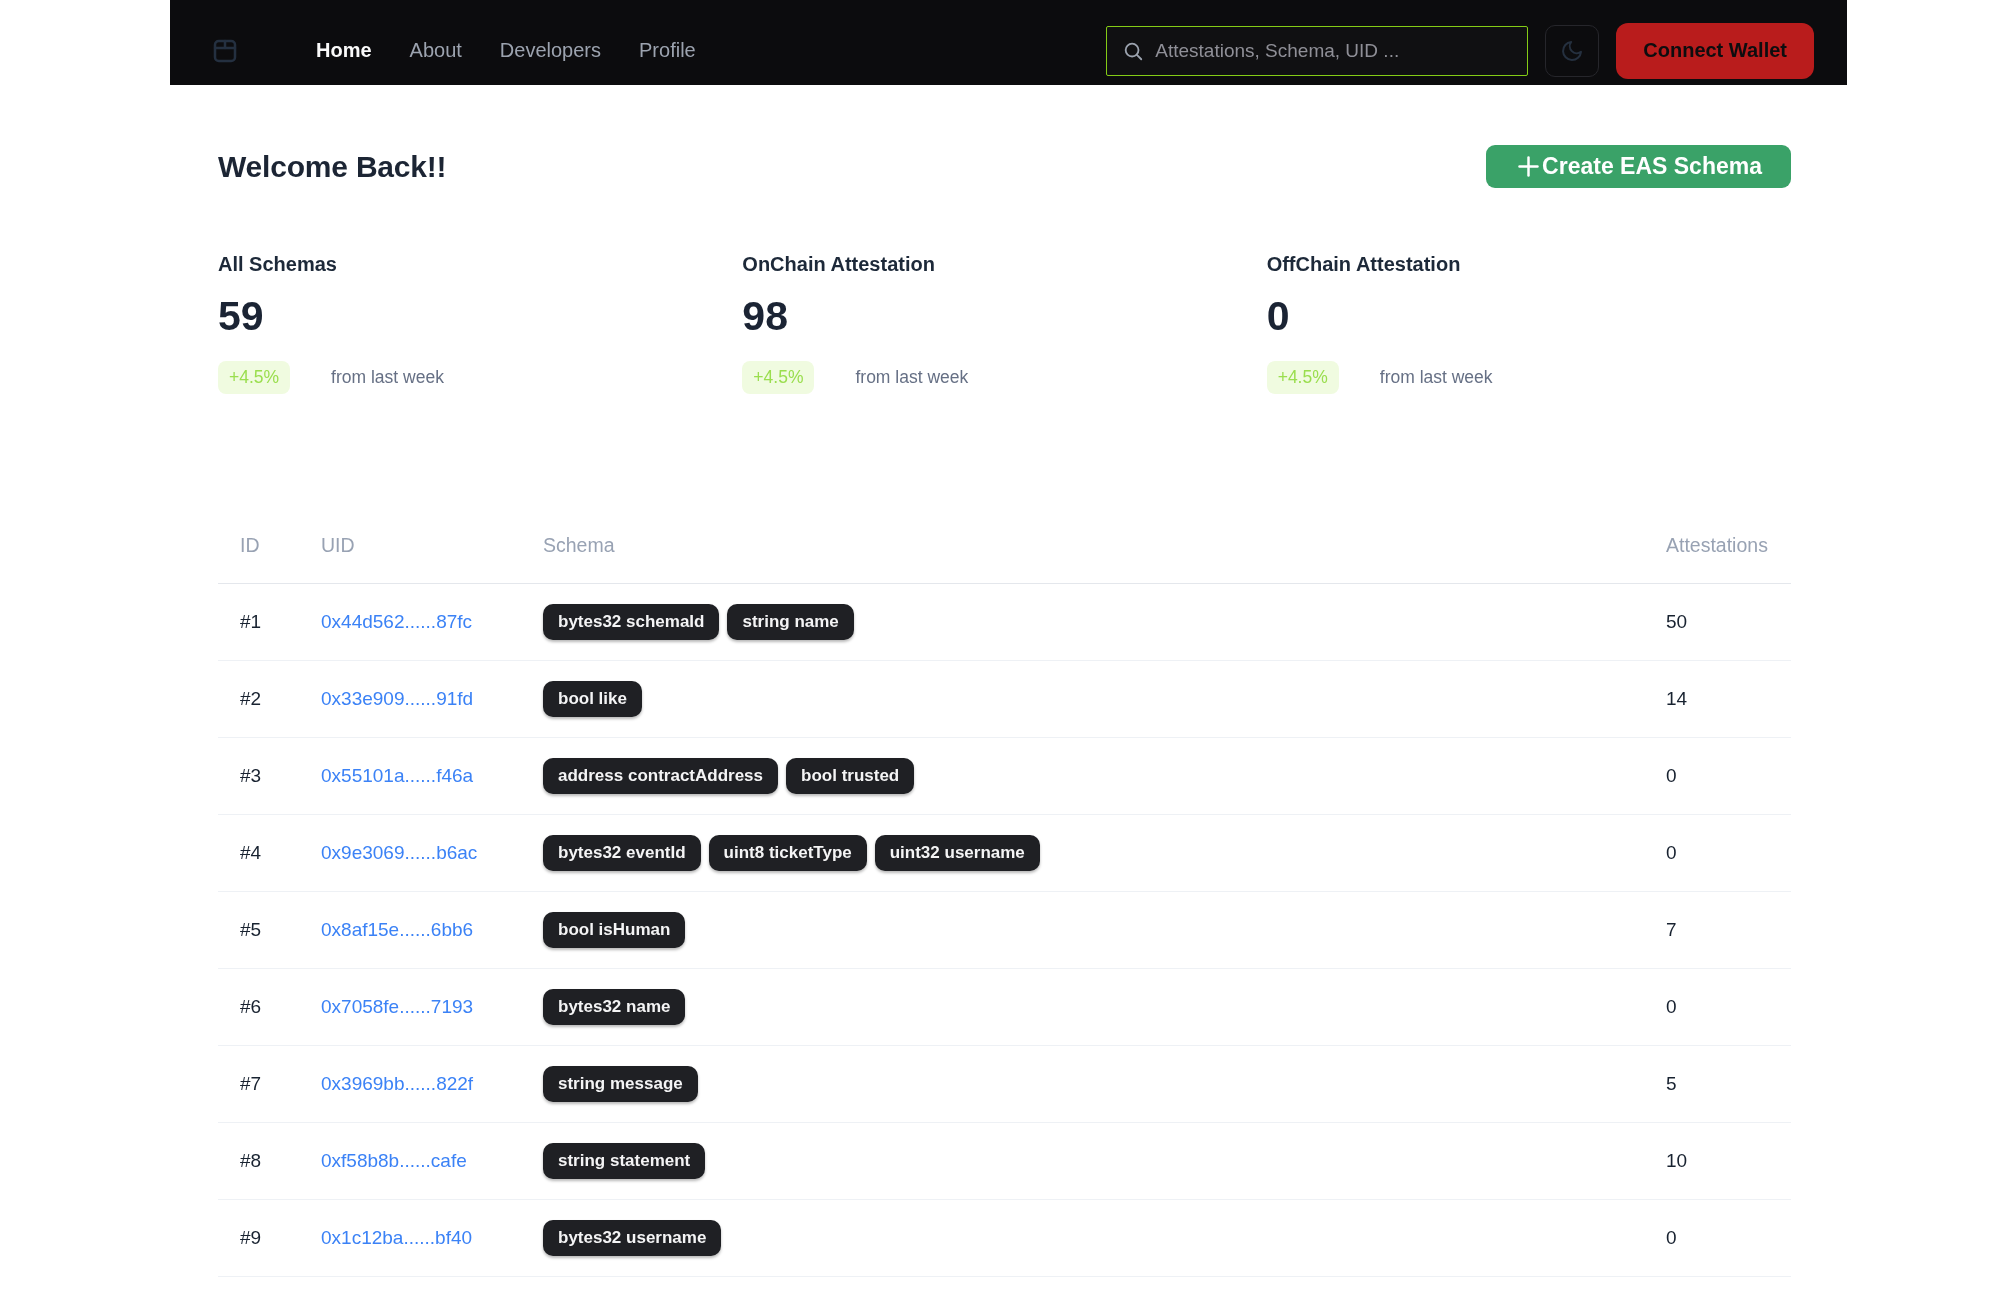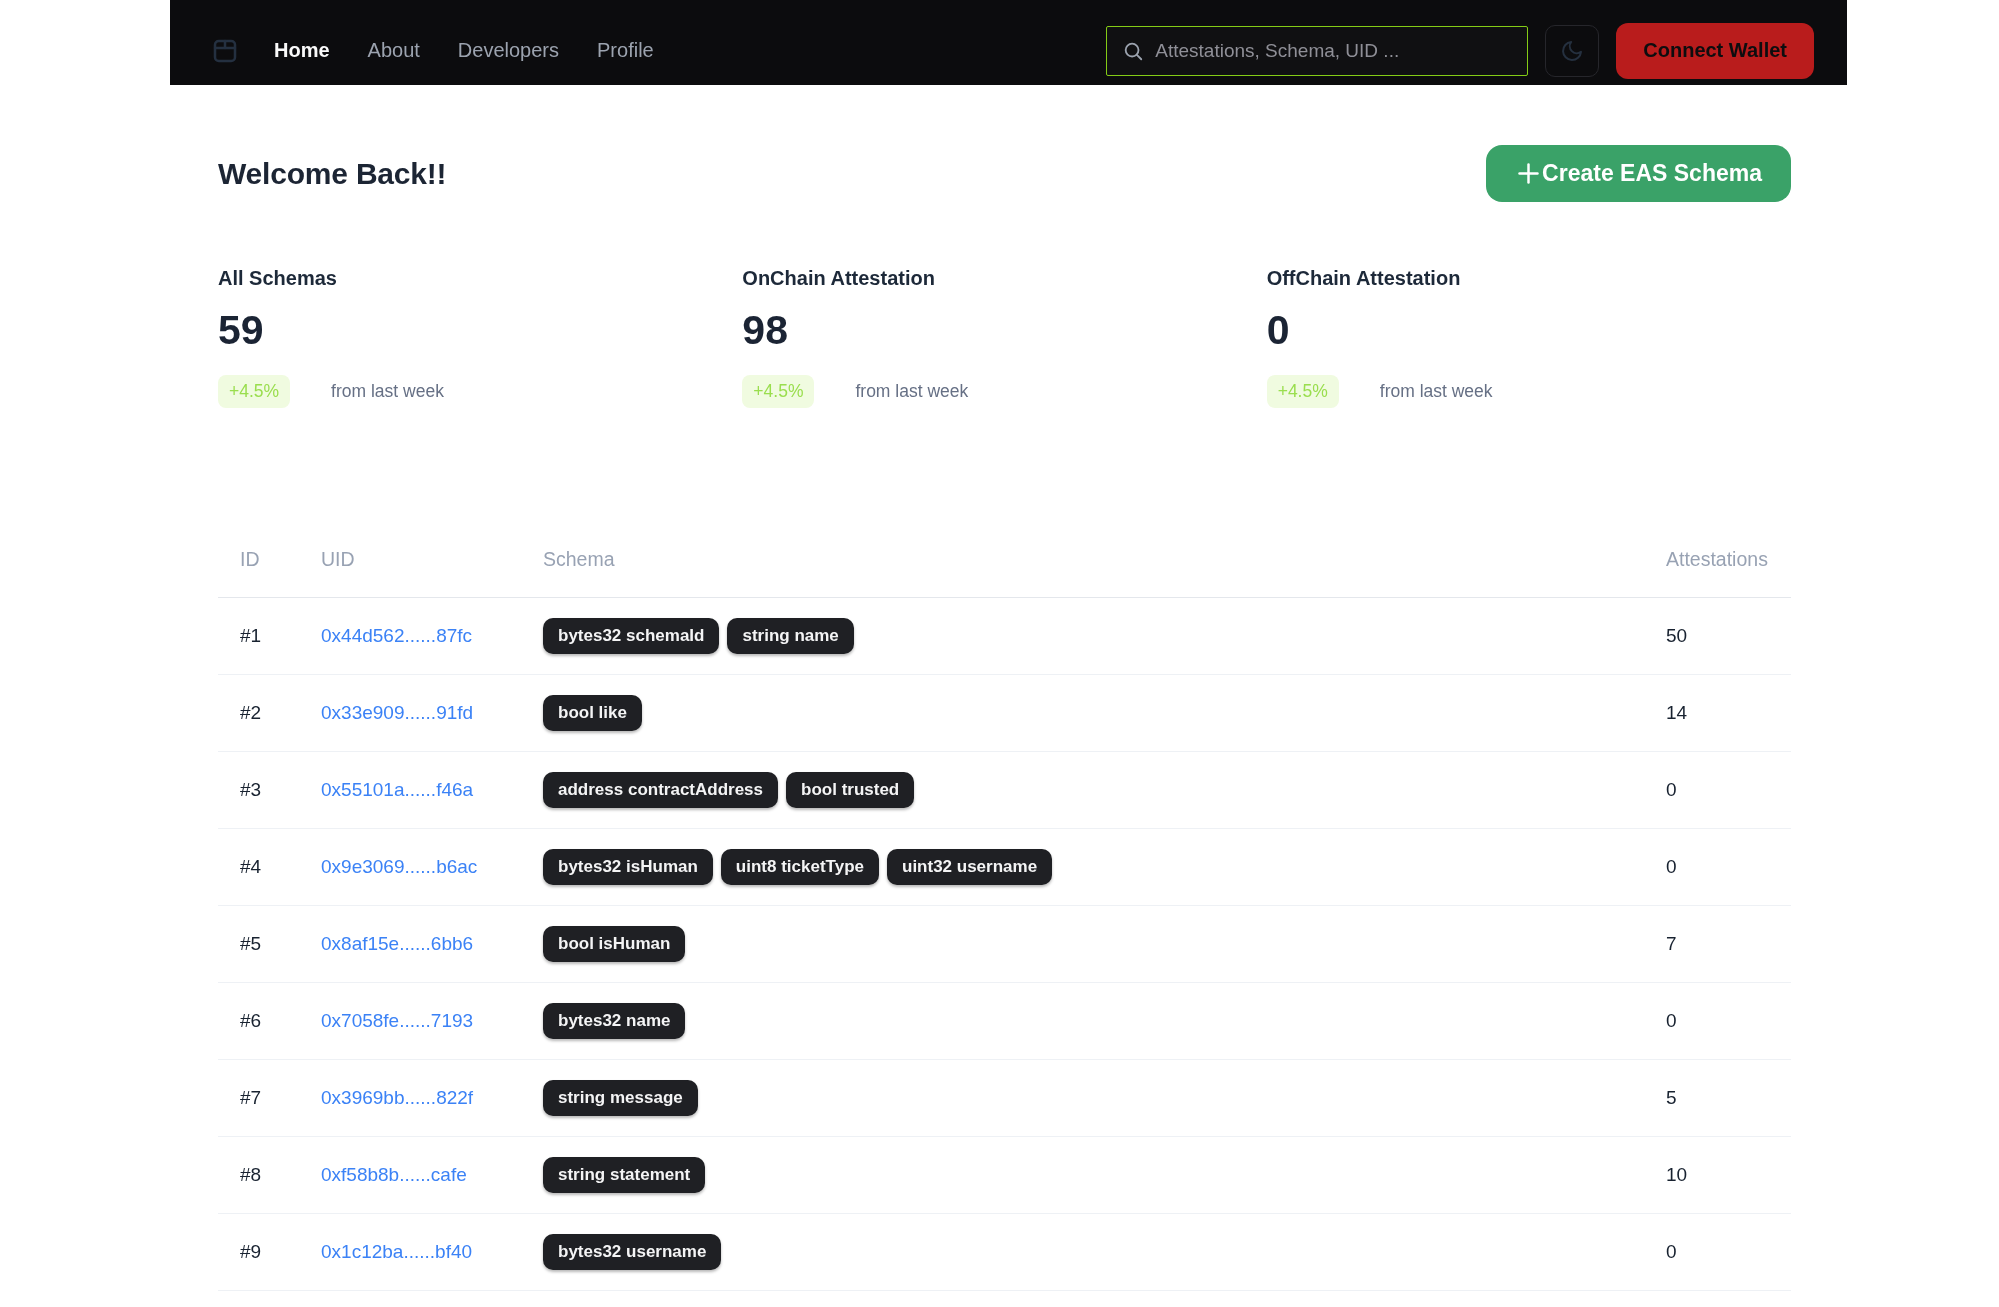--- a/index.html
+++ b/index.html
@@ -7,20 +7,21 @@
   .page {
     position:relative; width:1999px; height:1307px; overflow:hidden;
     background:#ffffff; font-family:"Liberation Sans", sans-serif;
   }
 
   
   .navbar {
     position:absolute; left:170px; top:0; width:1677px; height:85px;
     background:#0c0c0e; display:flex; align-items:center;
     padding:16px 33px 0 40px;
+    gap:42px;
   }
   .logo { display:flex; align-items:center; }
   .nav-links { display:flex; gap:38px; margin-left:34px; font-size:20px; }
   .nav-link { color:#9ca3af; text-decoration:none; cursor:pointer; }
   .nav-link.active { color:#fafafa; font-weight:600; }
   .nav-right { margin-left:auto; display:flex; align-items:center; gap:17px; }
   .search-box {
     width:422px; height:50px; border:1px solid #84cc16; border-radius:2px;
     display:flex; align-items:center; padding:0 15px; gap:11px;
     background:rgba(255,255,255,0.02);
@@ -41,23 +42,23 @@
     font-family:"Liberation Sans", sans-serif; cursor:pointer;
   }
 
   
   .content { position:absolute; left:218px; top:85px; width:1573px; }
   .header-row {
     margin-top:60px; display:flex; align-items:center; justify-content:space-between;
   }
   .page-title { font-size:30px; font-weight:700; color:#1c2534; letter-spacing:-0.2px; }
   .create-btn {
-    display:flex; align-items:center; height:57px; padding:0 29px;
+    display:flex; align-items:center; height:43px; padding:0 29px;
     background:#3aa268; color:#ffffff; font-size:23px; font-weight:600;
-    border:none; border-radius:16px; font-family:"Liberation Sans", sans-serif;
+    border:none; border-radius:9px; font-family:"Liberation Sans", sans-serif;
     cursor:pointer;
   }
 
   .stats-row { margin-top:65px; display:flex; }
   .stat-card { width:547px; }
   .stat-label { font-size:20px; font-weight:600; color:#1d2939; }
   .stat-value { margin-top:17px; font-size:41px; font-weight:700; color:#1b2434; }
   .stat-meta { margin-top:21px; display:flex; align-items:center; gap:12px; font-size:17.5px; }
   .stat-badge { background:#f0fbe0; color:#9ade4e; padding:6px 11px; border-radius:8px; }
   .stat-note { color:#667085;margin-left:29px; }
@@ -198,21 +199,21 @@
           <span class="schema-badge">address contractAddress</span>
           <span class="schema-badge">bool trusted</span>
         </span>
         <span class="cell-count">0</span>
       </div>
 
       <div class="trow">
         <span class="cell-id">#4</span>
         <span class="cell-uid">0x9e3069......b6ac</span>
         <span class="badge-list">
-          <span class="schema-badge">bytes32 isHuman</span>
+          <span class="schema-badge">bytes32 eventId</span>
           <span class="schema-badge">uint8 ticketType</span>
           <span class="schema-badge">uint32 username</span>
         </span>
         <span class="cell-count">0</span>
       </div>
 
       <div class="trow">
         <span class="cell-id">#5</span>
         <span class="cell-uid">0x8af15e......6bb6</span>
         <span class="badge-list">

